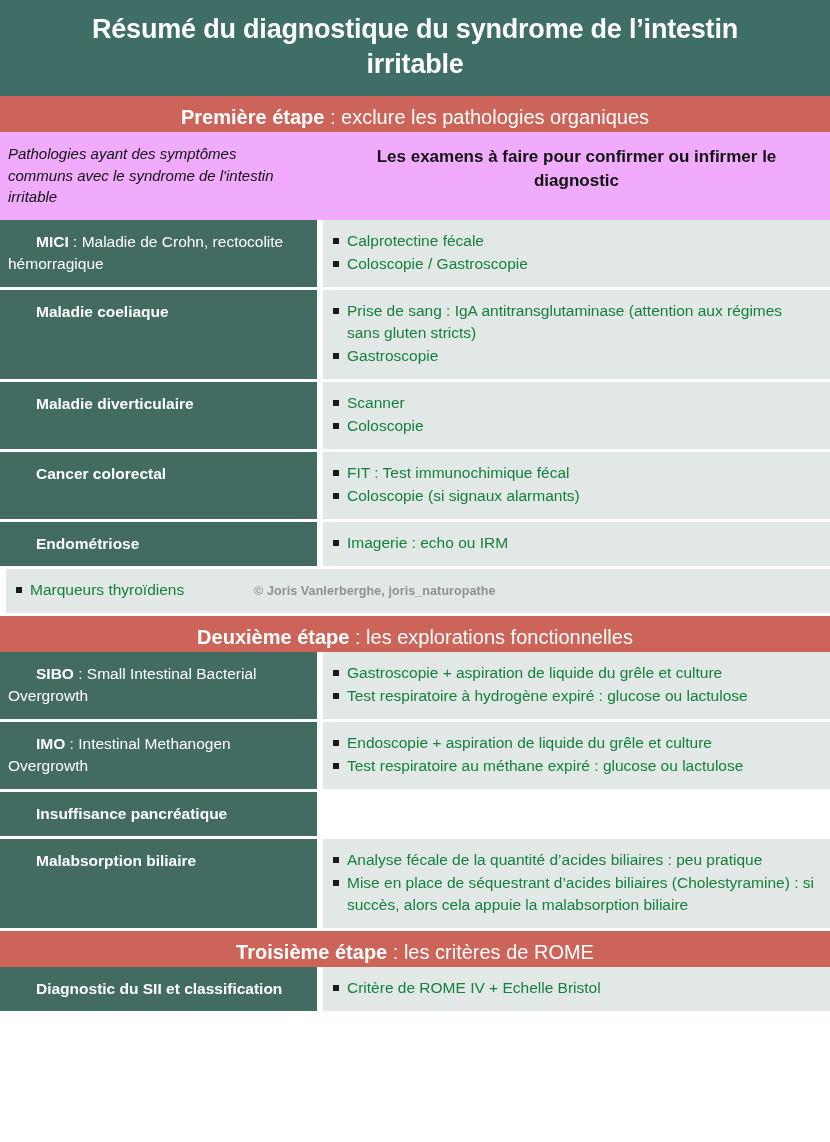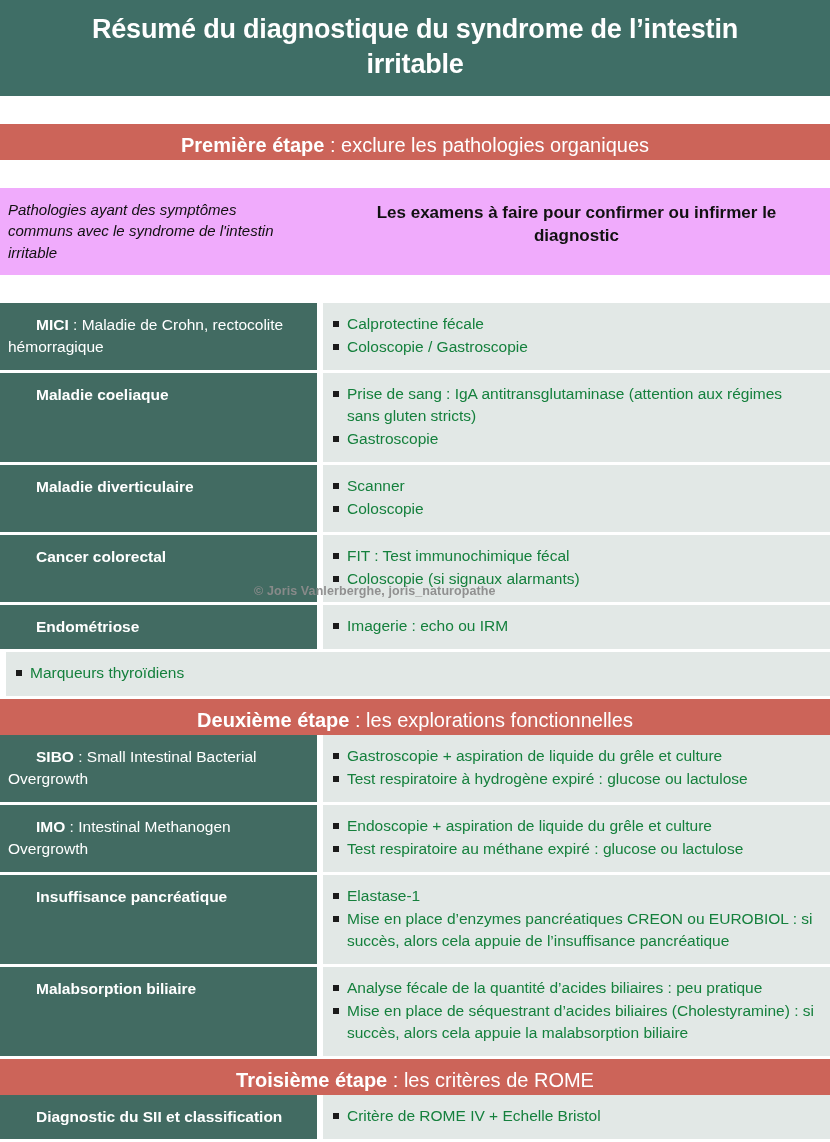--- a/index.html
+++ b/index.html
@@ -12,21 +12,20 @@
     overflow: hidden;
   }
 
   .sheet {
     width: 830px;
     height: 1142px;
     position: relative;
     background: #ffffff;
     display: flex;
     flex-direction: column;
-    justify-content: space-between;
   }
 
   
   .title-band {
     background: #3F6E66;
     color: #ffffff;
     text-align: center;
     font-weight: bold;
     font-size: 27px;
     line-height: 1.30;
@@ -224,26 +223,20 @@
         <div class="cell-right">
           <ul class="bullets">
             <li>Endoscopie + aspiration de liquide du grêle et culture</li>
             <li>Test respiratoire au méthane expiré : glucose ou lactulose</li>
           </ul>
         </div>
       </div>
       <div class="row">
         <div class="cell-left"><span class="lbl-strong">Insuffisance pancréatique</span></div>
         <div class="cell-gap"></div>
-        <div class="cell-right">
-          <ul class="bullets">
-            <li>Elastase-1</li>
-            <li>Mise en place d’enzymes pancréatiques CREON ou EUROBIOL : si succès, alors cela appuie de l’insuffisance pancréatique</li>
-          </ul>
-        </div>
       </div>
       <div class="row">
         <div class="cell-left"><span class="lbl-strong">Malabsorption biliaire</span></div>
         <div class="cell-gap"></div>
         <div class="cell-right">
           <ul class="bullets">
             <li>Analyse fécale de la quantité d’acides biliaires : peu pratique</li>
             <li>Mise en place de séquestrant d’acides biliaires (Cholestyramine) : si succès, alors cela appuie la malabsorption biliaire</li>
           </ul>
         </div>

